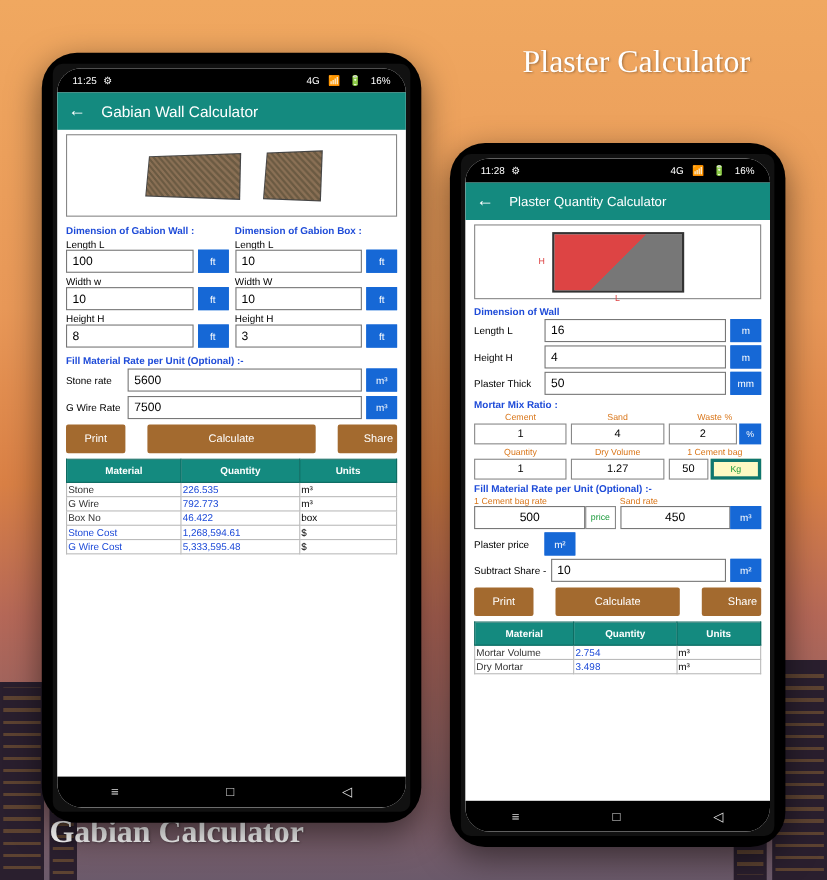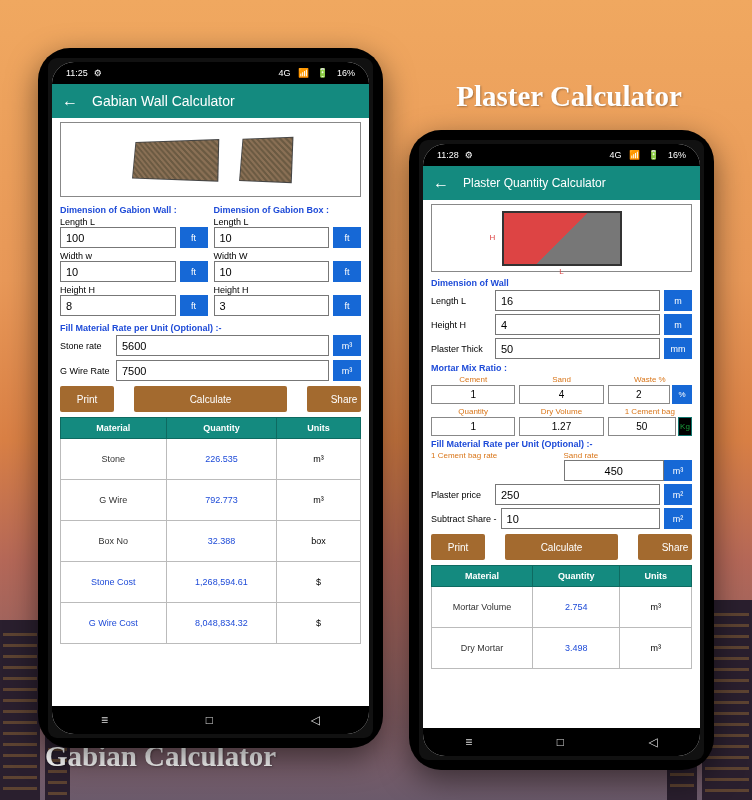--- a/index.html
+++ b/index.html
@@ -28,24 +28,23 @@
 .b3 { right: 0; width: 50px; height: 200px; }
 .b4 { right: 55px; width: 30px; height: 150px; }
 .building::before { content:''; position:absolute; top:5px; left:3px; right:3px; bottom:5px; background-image: repeating-linear-gradient(to bottom, transparent 0, transparent 8px, rgba(255,180,60,0.6) 8px, rgba(255,180,60,0.6) 11px); opacity:0.4; }
 
 .title-top {
   position: absolute;
   top: 40px;
   right: 70px;
   color: #fff;
   font-size: 29px;
-  font-weight: bold;
+  font-weight: normal;
   font-family: Georgia, serif;
   text-shadow: 1px 1px 2px rgba(0,0,0,0.3);
-  margin-top: 40px;
 }
 .title-bottom {
   position: absolute;
   bottom: 27px;
   left: 45px;
   color: #fff;
   font-size: 29px;
   font-weight: bold;
   font-family: Georgia, serif;
   text-shadow: 1px 1px 2px rgba(0,0,0,0.3);
@@ -218,22 +217,21 @@
 }
 .result-table th {
   background: #148a7f;
   color: #fff;
   padding: 5px 20px;
   font-weight: bold;
   border: 1px solid #0e6a61;
 }
 .result-table td {
   border: 1px solid #bbb;
-  padding: 15px;
-  text-align: center;
+  padding: 1px;
 }
 .result-table td.val { color: #1e4bd8; }
 .result-table td.name { color: #333; }
 .result-table td.name.blue { color: #1e4bd8; }
 
 .ratio-row {
   display: flex;
   gap: 4px;
   margin-bottom: 3px;
 }
@@ -382,31 +380,31 @@
                 <td class="val">226.535</td>
                 <td>m³</td>
               </tr>
       <tr>
                 <td class="name">G Wire</td>
                 <td class="val">792.773</td>
                 <td>m³</td>
               </tr>
       <tr>
                 <td class="name">Box No</td>
-                <td class="val">32.388</td>
+                <td class="val">46.422</td>
                 <td>box</td>
               </tr>
       <tr>
                 <td class="name blue">Stone Cost</td>
                 <td class="val">1,268,594.61</td>
                 <td>$</td>
               </tr>
       <tr>
                 <td class="name blue">G Wire Cost</td>
-                <td class="val">8,048,834.32</td>
+                <td class="val">5,333,595.48</td>
                 <td>$</td>
               </tr>
     </tbody>
           </table>
   </div>
   <div class="nav-bar">
     <span class="nav-icon">≡</span>
     <span class="nav-icon">□</span>
     <span class="nav-icon">◁</span>
   </div>
@@ -480,40 +478,43 @@
         <div class="ratio-input">1</div>
       </div>
       <div class="ratio-col">
         <div class="ratio-lbl">Dry Volume</div>
         <div class="ratio-input">1.27</div>
       </div>
       <div class="ratio-col">
         <div class="ratio-lbl">1 Cement bag</div>
         <div style="display:flex">
           <div class="ratio-input" style="flex:1">50</div>
-          <div class="ratio-unit green-txt" style="background:#000000;border:1px solid #0f766e;width:14px">Kg</div>
+          <div class="ratio-unit green-txt" style="background:#fef9c3;border:3px solid #0f766e;width:46px">Kg</div>
         </div>
       </div>
     </div>
     <div class="section-title" style="margin-top:3px">Fill Material Rate per Unit (Optional) :-</div>
     <div class="price-row">
       <div style="flex:1">
         <div class="ratio-lbl" style="text-align:left">1 Cement bag rate</div>
+        <div style="display:flex">
+          <div class="field-input" style="justify-content:center">500</div>
+          <div style="border:1px solid #888;display:flex;align-items:center;padding:0 4px;font-size:8px" class="green-txt">price</div>
+        </div>
       </div>
       <div style="flex:1">
         <div class="ratio-lbl" style="text-align:left">Sand rate</div>
         <div style="display:flex">
           <div class="field-input" style="justify-content:center">450</div>
           <div class="unit-btn">m³</div>
         </div>
       </div>
     </div>
     <div class="field-row">
       <div class="field-label">Plaster price</div>
-      <div class="field-input">250</div>
       <div class="unit-btn">m²</div>
     </div>
     <div class="field-row">
       <div class="field-label">Subtract Share -</div>
       <div class="field-input">10</div>
       <div class="unit-btn">m²</div>
     </div>
     <div class="btn-row">
       <div class="btn print">Print</div>
       <div class="btn calc">Calculate</div>

